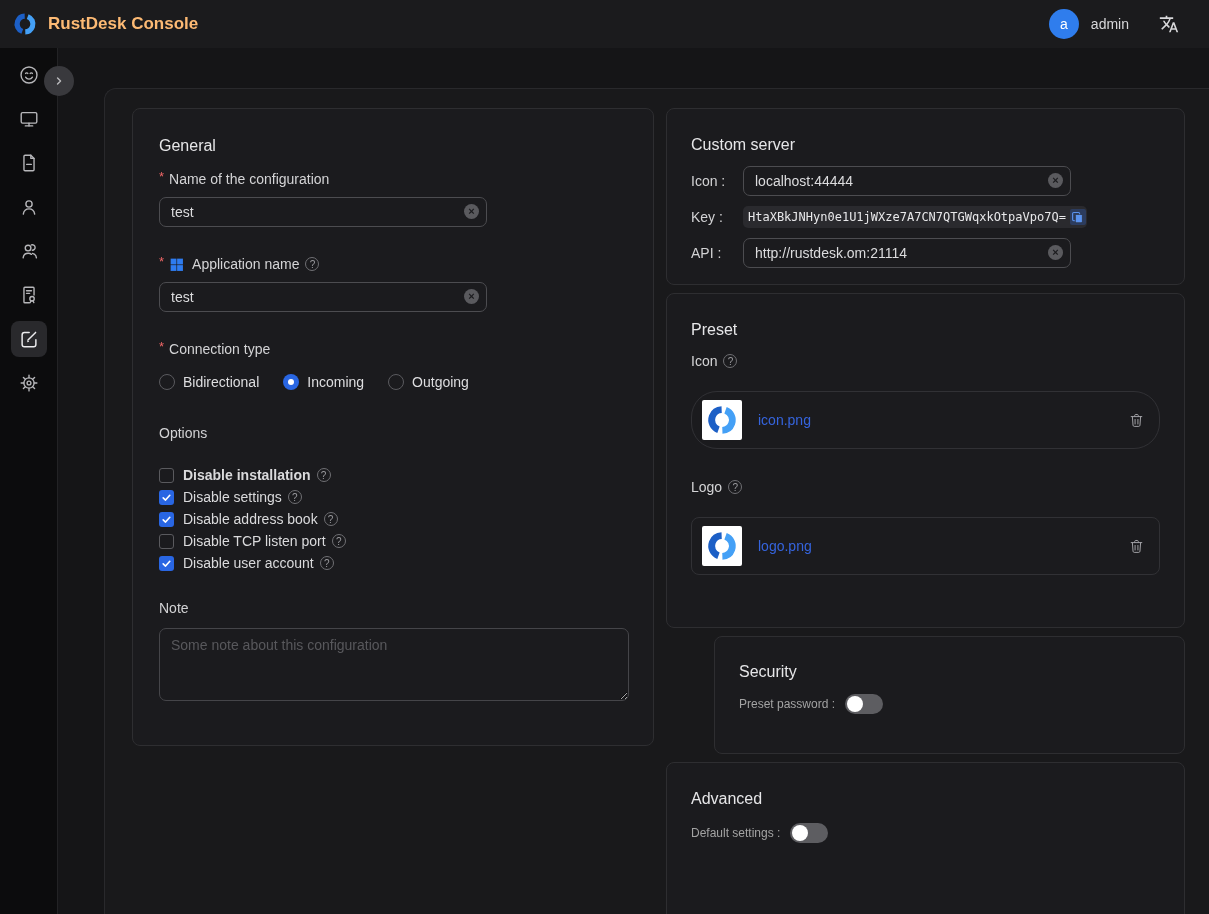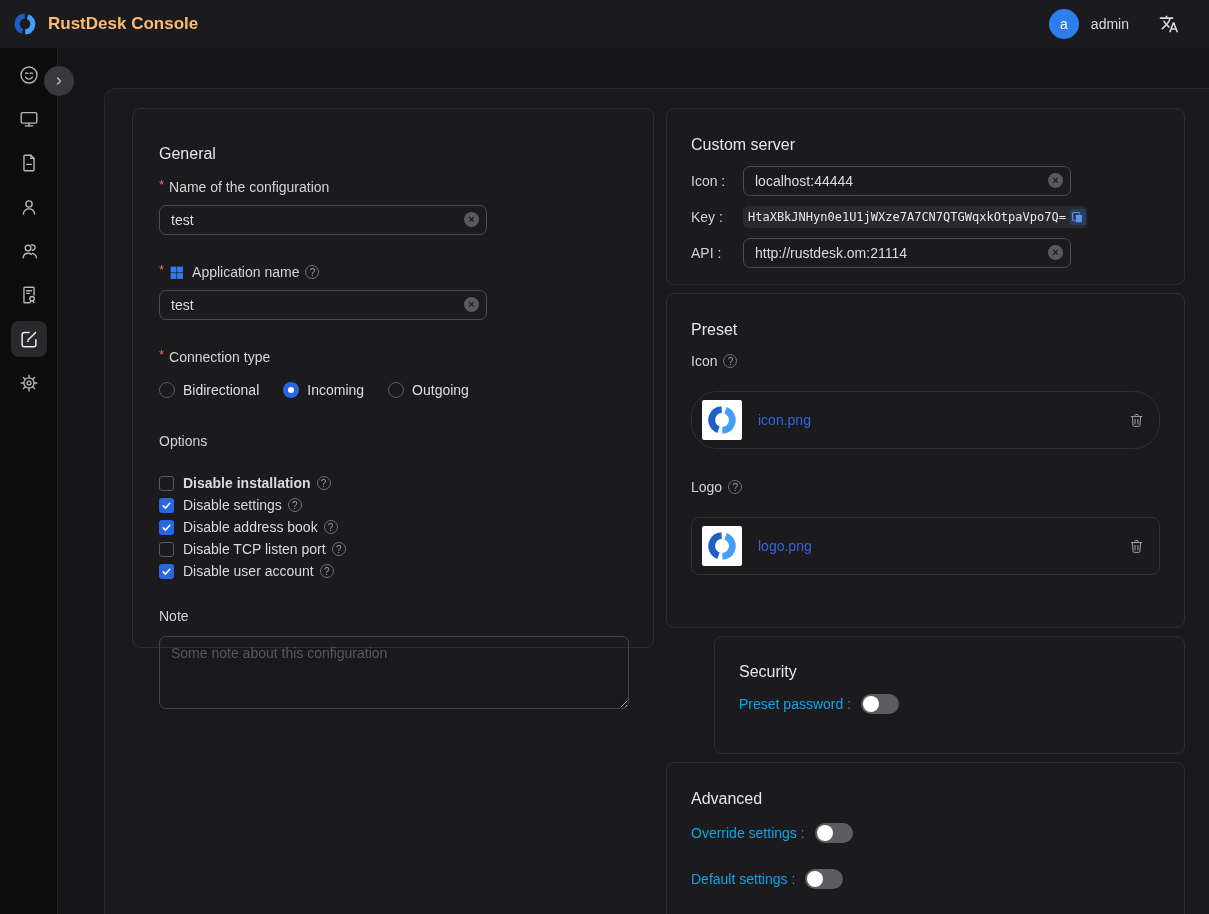--- a/index.html
+++ b/index.html
@@ -34,21 +34,21 @@
     background:#19191b; border-top:1px solid #29292c; border-left:1px solid #29292c;
     border-top-left-radius:12px; overflow:hidden; padding:19px 24px 0 27px; }
   .cols { display:flex; gap:12px; }
   .col-left { width:522px; }
   .col-right { width:520px; }
 
   .card { background:#1b1b1e; border:1px solid #2e2e31; border-radius:8px; }
   .card-title { color:#e6e6e8; font-size:16px; }
 
   
-  .card-general { height:540px; padding:36px 26px; }
+  .card-general { height:638px; padding:28px 26px; }
   .card-general .card-title { margin-bottom:14px; }
   .field-label { display:flex; align-items:center; color:#d4d4d6; font-size:14px;
     height:20px; margin-bottom:8px; }
   .req { color:#ef6666; margin-right:5px; font-size:13px; line-height:10px; align-self:flex-start; margin-top:3px; }
   .help { width:14px; height:14px; border:1px solid #6f6f73; border-radius:50%;
     color:#9b9b9f; font-size:10px; display:inline-flex; align-items:center; justify-content:center;
     margin-left:6px; cursor:pointer; flex:none; }
   .help::after { content:"?"; }
   .text-input { position:relative; width:328px; height:30px; margin-bottom:27px; }
   .text-input input { width:100%; height:100%; background:transparent; border:1px solid #4c4c50;
@@ -109,21 +109,21 @@
   .file-name { color:#3564dd; font-size:14px; margin-left:16px; cursor:pointer; }
   .trash-btn { margin-left:auto; cursor:pointer; color:#a3a3a7; }
 
   
   .card-security { height:118px; padding:26px 24px 0; margin-bottom:8px;margin-left:48px; }
   .card-security .card-title { margin-bottom:12px; }
   .card-advanced { height:175px; padding:27px 24px 0; }
   .card-advanced .card-title { margin-bottom:14px; }
   .toggle-row { display:flex; align-items:center; height:22px; }
   .toggle-row + .toggle-row { margin-top:24px; }
-  .toggle-label { color:#0ea5e9; font-size:14px; }
+  .toggle-label { color:#a3a3a3; font-size:12px; }
   .switch { width:38px; height:20px; border-radius:10px; background:#5d5d61; margin-left:10px;
     position:relative; cursor:pointer; flex:none; }
   .switch .knob { position:absolute; left:2px; top:2px; width:16px; height:16px;
     border-radius:50%; background:#fff; }
 </style>
 </head>
 <body>
 
 <div class="header">
   <div class="brand">
@@ -400,26 +400,20 @@
           <span class="toggle-label">Preset password :</span>
           <div class="switch">
               <div class="knob"></div>
             </div>
         </div>
       </div>
 
       <div class="card card-advanced">
         <div class="card-title">Advanced</div>
         <div class="toggle-row">
-          <span class="toggle-label">Override settings :</span>
-          <div class="switch">
-              <div class="knob"></div>
-            </div>
-        </div>
-        <div class="toggle-row">
           <span class="toggle-label">Default settings :</span>
           <div class="switch">
               <div class="knob"></div>
             </div>
         </div>
       </div>
 
     </div>
   </div>
 </div>

